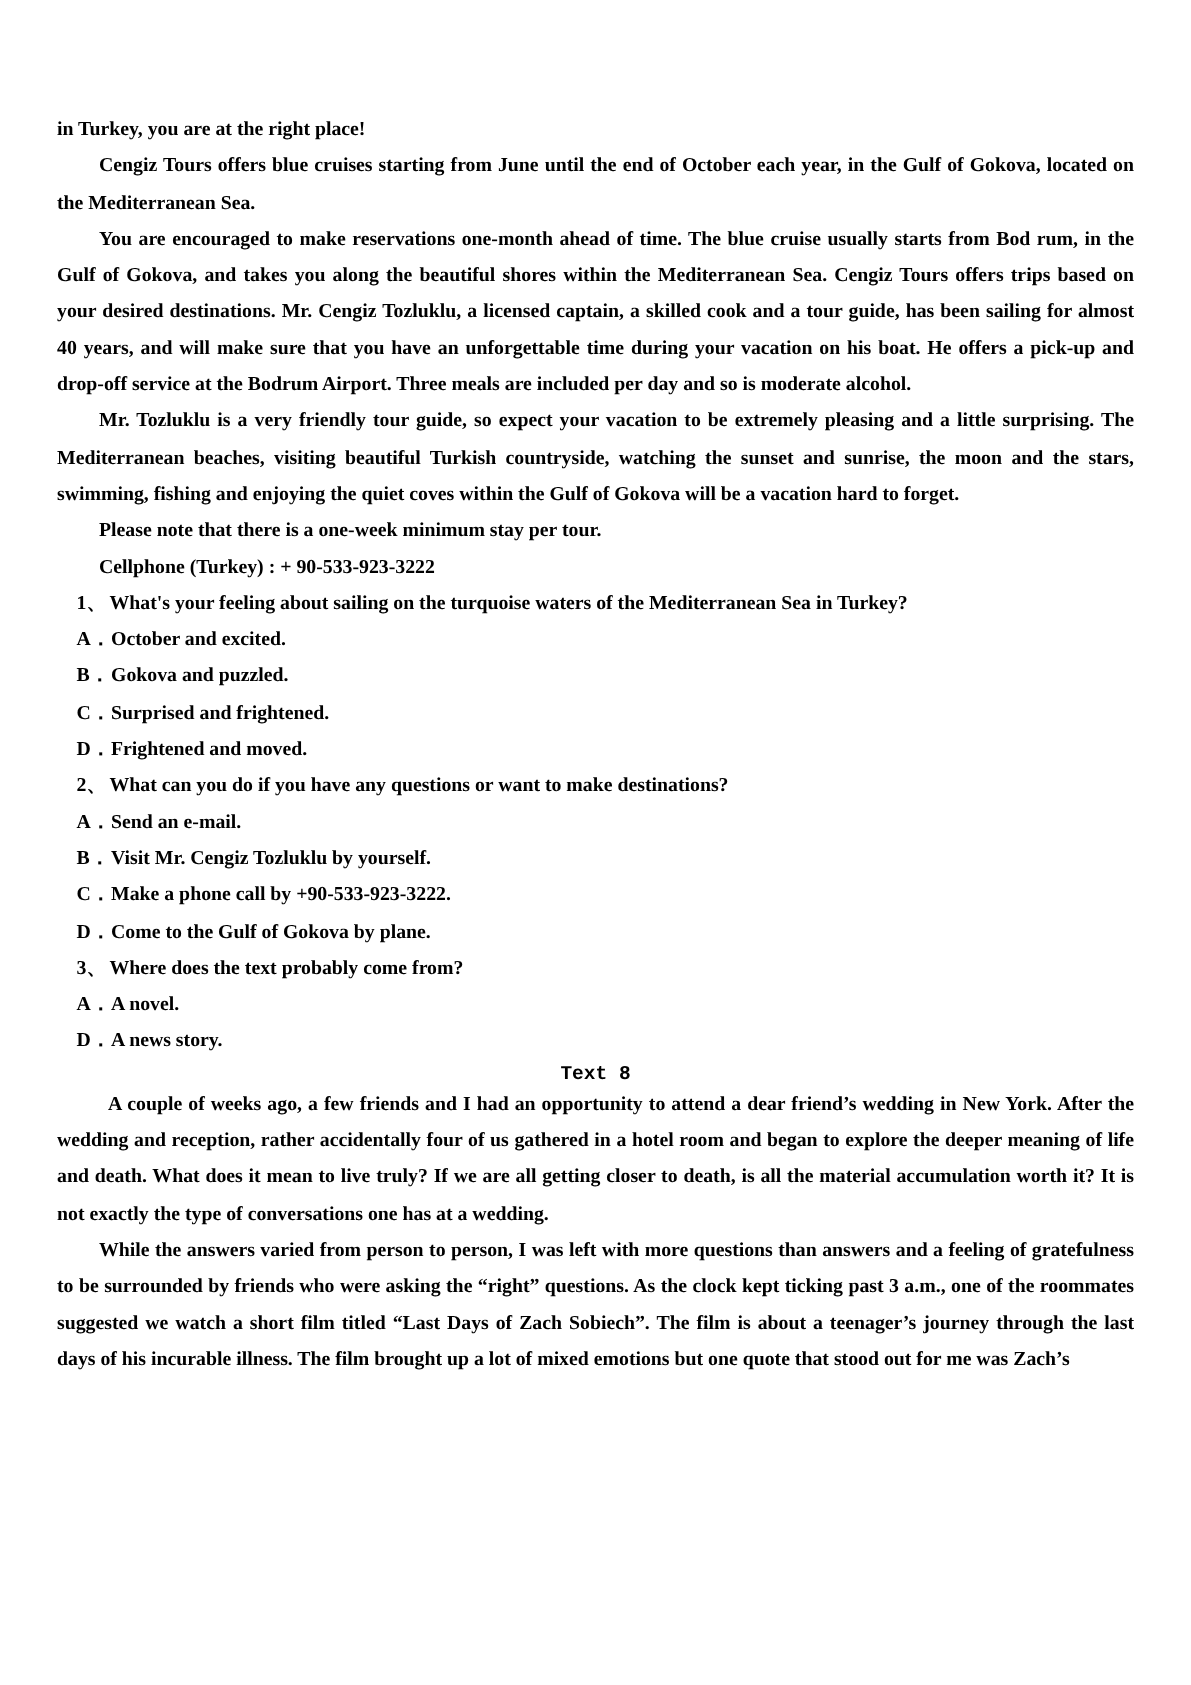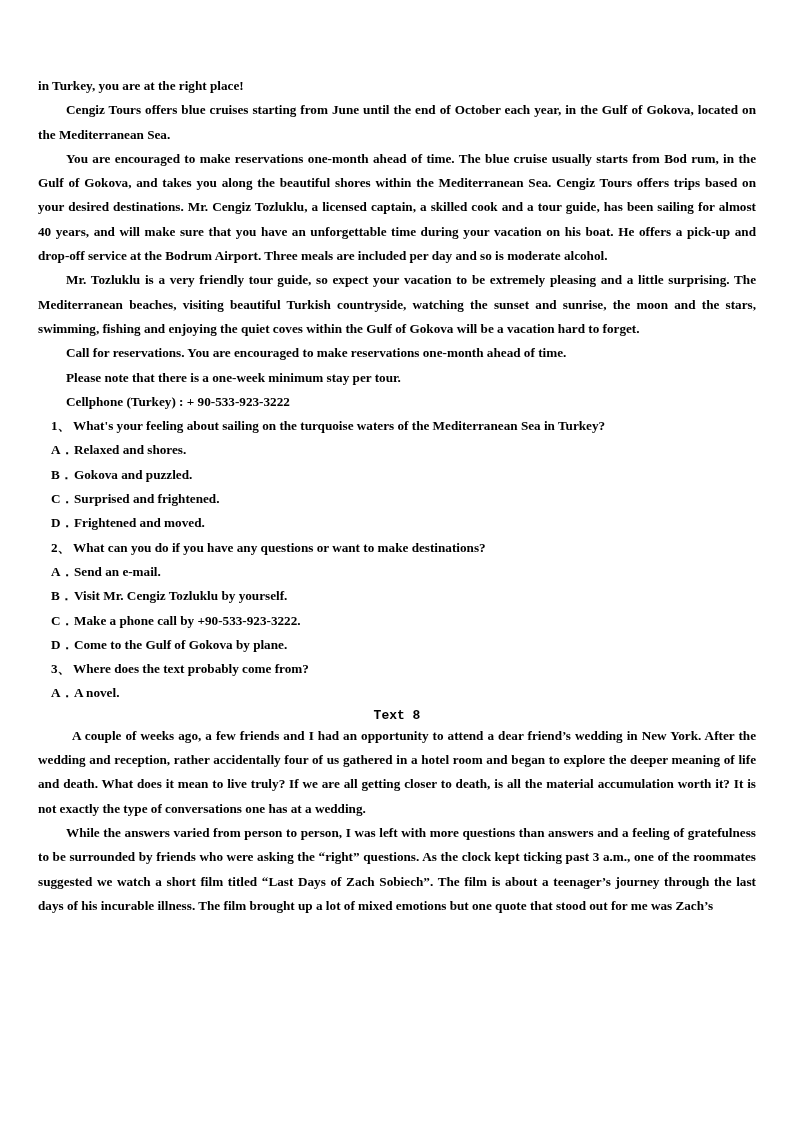--- a/index.html
+++ b/index.html
@@ -21,42 +21,42 @@
 </style>
 </head>
 <body>
 
 <div class="page">
 
   <div class="para">in Turkey, you are at the right place!</div>
   <div class="para indent">Cengiz Tours offers blue cruises starting from June until the end of October each year, in the Gulf of Gokova, located on the Mediterranean Sea.</div>
   <div class="para indent">You are encouraged to make reservations one-month ahead of time. The blue cruise usually starts from Bod rum, in the Gulf of Gokova, and takes you along the beautiful shores within the Mediterranean Sea. Cengiz Tours offers trips based on your desired destinations. Mr. Cengiz Tozluklu, a licensed captain, a skilled cook and a tour guide, has been sailing for almost 40 years, and will make sure that you have an unforgettable time during your vacation on his boat. He offers a pick-up and drop-off service at the Bodrum Airport. Three meals are included per day and so is moderate alcohol.</div>
   <div class="para indent">Mr. Tozluklu is a very friendly tour guide, so expect your vacation to be extremely pleasing and a little surprising. The Mediterranean beaches, visiting beautiful Turkish countryside, watching the sunset and sunrise, the moon and the stars, swimming, fishing and enjoying the quiet coves within the Gulf of Gokova will be a vacation hard to forget.</div>
-  <div class="para indent">Call for reservations. You are encouraged to make reservations one-month ahead of time.</div>
   <div class="para indent">Please note that there is a one-week minimum stay per tour.</div>
   <div class="para indent">Cellphone (Turkey) : + 90-533-923-3222</div>
 
   <div class="line">
     <span class="q-num">1、</span><span>What's your feeling about sailing on the turquoise waters of the Mediterranean Sea in Turkey?</span>
   </div>
-  <div class="line"><span class="opt-letter">A．</span><span>Relaxed and shores.</span></div>
+  <div class="line"><span class="opt-letter">A．</span><span>October and excited.</span></div>
   <div class="line"><span class="opt-letter">B．</span><span>Gokova and puzzled.</span></div>
   <div class="line"><span class="opt-letter">C．</span><span>Surprised and frightened.</span></div>
   <div class="line"><span class="opt-letter">D．</span><span>Frightened and moved.</span></div>
 
   <div class="line">
     <span class="q-num">2、</span><span>What can you do if you have any questions or want to make destinations?</span>
   </div>
   <div class="line"><span class="opt-letter">A．</span><span>Send an e-mail.</span></div>
   <div class="line"><span class="opt-letter">B．</span><span>Visit Mr. Cengiz Tozluklu by yourself.</span></div>
   <div class="line"><span class="opt-letter">C．</span><span>Make a phone call by +90-533-923-3222.</span></div>
   <div class="line"><span class="opt-letter">D．</span><span>Come to the Gulf of Gokova by plane.</span></div>
 
   <div class="line">
     <span class="q-num">3、</span><span>Where does the text probably come from?</span>
   </div>
   <div class="line"><span class="opt-letter">A．</span><span>A novel.</span></div>
+  <div class="line"><span class="opt-letter">D．</span><span>A news story.</span></div>
 
   <div class="heading">Text 8</div>
   <div class="para indent2">A couple of weeks ago, a few friends and I had an opportunity to attend a dear friend’s wedding in New York. After the wedding and reception, rather accidentally four of us gathered in a hotel room and began to explore the deeper meaning of life and death. What does it mean to live truly? If we are all getting closer to death, is all the material accumulation worth it? It is not exactly the type of conversations one has at a wedding.</div>
   <div class="para indent">While the answers varied from person to person, I was left with more questions than answers and a feeling of gratefulness to be surrounded by friends who were asking the “right” questions. As the clock kept ticking past 3 a.m., one of the roommates suggested we watch a short film titled “Last Days of Zach Sobiech”. The film is about a teenager’s journey through the last days of his incurable illness. The film brought up a lot of mixed emotions but one quote that stood out for me was Zach’s</div>
 
 </div>
 
 </body></html>

